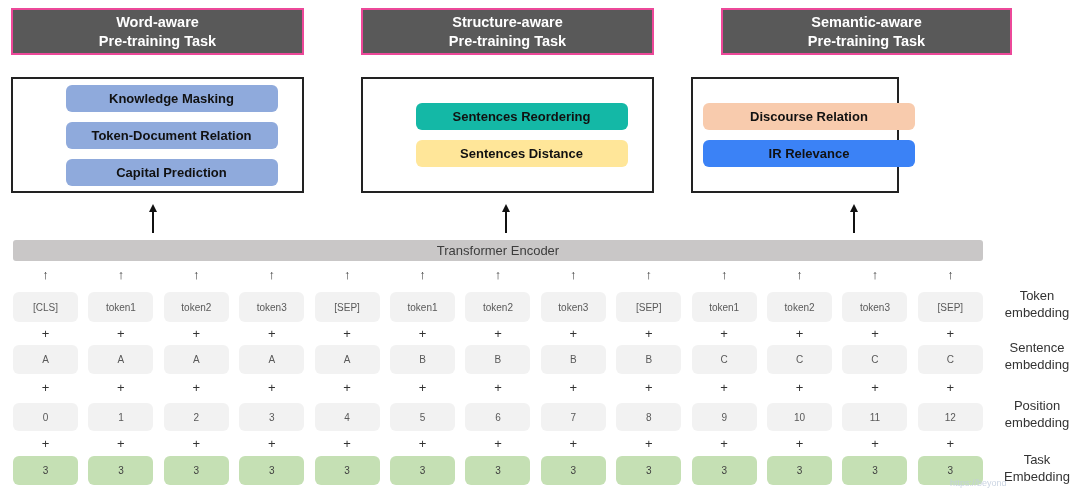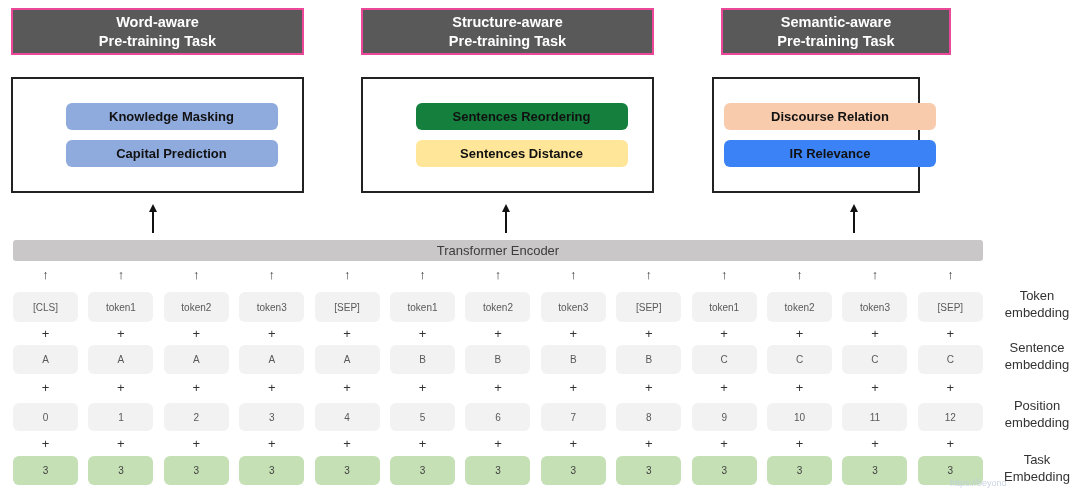--- a/index.html
+++ b/index.html
@@ -9,30 +9,30 @@
   }
   
   .hdr{
     position:absolute;top:8px;height:47px;box-sizing:border-box;
     background:#595959;border:2px solid #ec4899;color:#ffffff;
     font-weight:bold;font-size:14.5px;line-height:19px;text-align:center;
     display:flex;flex-direction:column;justify-content:center;
   }
   #hdr1{left:11px;width:293px}
   #hdr2{left:361px;width:293px}
-  #hdr3{left:721px;width:230px}
+  #hdr3{left:721px;width:291px}
   
   .taskbox{
     position:absolute;top:77px;height:116px;box-sizing:border-box;
     background:#ffffff;border:2px solid #222222;
     display:flex;flex-direction:column;align-items:center;justify-content:center;gap:10px;padding-left:28px;
   }
   #box1{left:11px;width:293px}
   #box2{left:361px;width:293px}
-  #box3{left:712px;width:208px}
+  #box3{left:691px;width:208px}
   .task{
     width:212px;height:27px;border-radius:6px;
     font-size:13px;font-weight:bold;color:#111111;
     display:flex;align-items:center;justify-content:center;flex:0 0 auto;
   }
   
   .up-arrow{position:absolute;top:212px;width:2px;height:21px;background:#111111;}
   .up-arrow::before{
     content:"";position:absolute;top:-8px;left:-3.5px;
     border-left:4.5px solid transparent;border-right:4.5px solid transparent;
@@ -90,25 +90,26 @@
     <div>Pre-training Task</div>
   </div>
   <div class="hdr" id="hdr3">
     <div>Semantic-aware</div>
     <div>Pre-training Task</div>
   </div>
 
   <div class="taskbox" id="box1">
 
   <div class="task" style="background: rgb(143, 170, 220);">Knowledge Masking</div>
+      <div class="task" style="background: rgb(143, 170, 220);">Token-Document Relation</div>
       <div class="task" style="background: rgb(143, 170, 220);">Capital Prediction</div>
     </div>
   <div class="taskbox" id="box2">
 
-  <div class="task" style="background: #15803d;">Sentences Reordering</div>
+  <div class="task" style="background: #14b8a6;">Sentences Reordering</div>
       <div class="task" style="background: rgb(255, 230, 153);">Sentences Distance</div>
     </div>
   <div class="taskbox" id="box3">
 
   <div class="task" style="background: rgb(248, 203, 173);">Discourse Relation</div>
       <div class="task" style="background: #3b82f6;">IR Relevance</div>
     </div>
 
   <div class="up-arrow" id="arr1"></div>
   <div class="up-arrow" id="arr2"></div>

